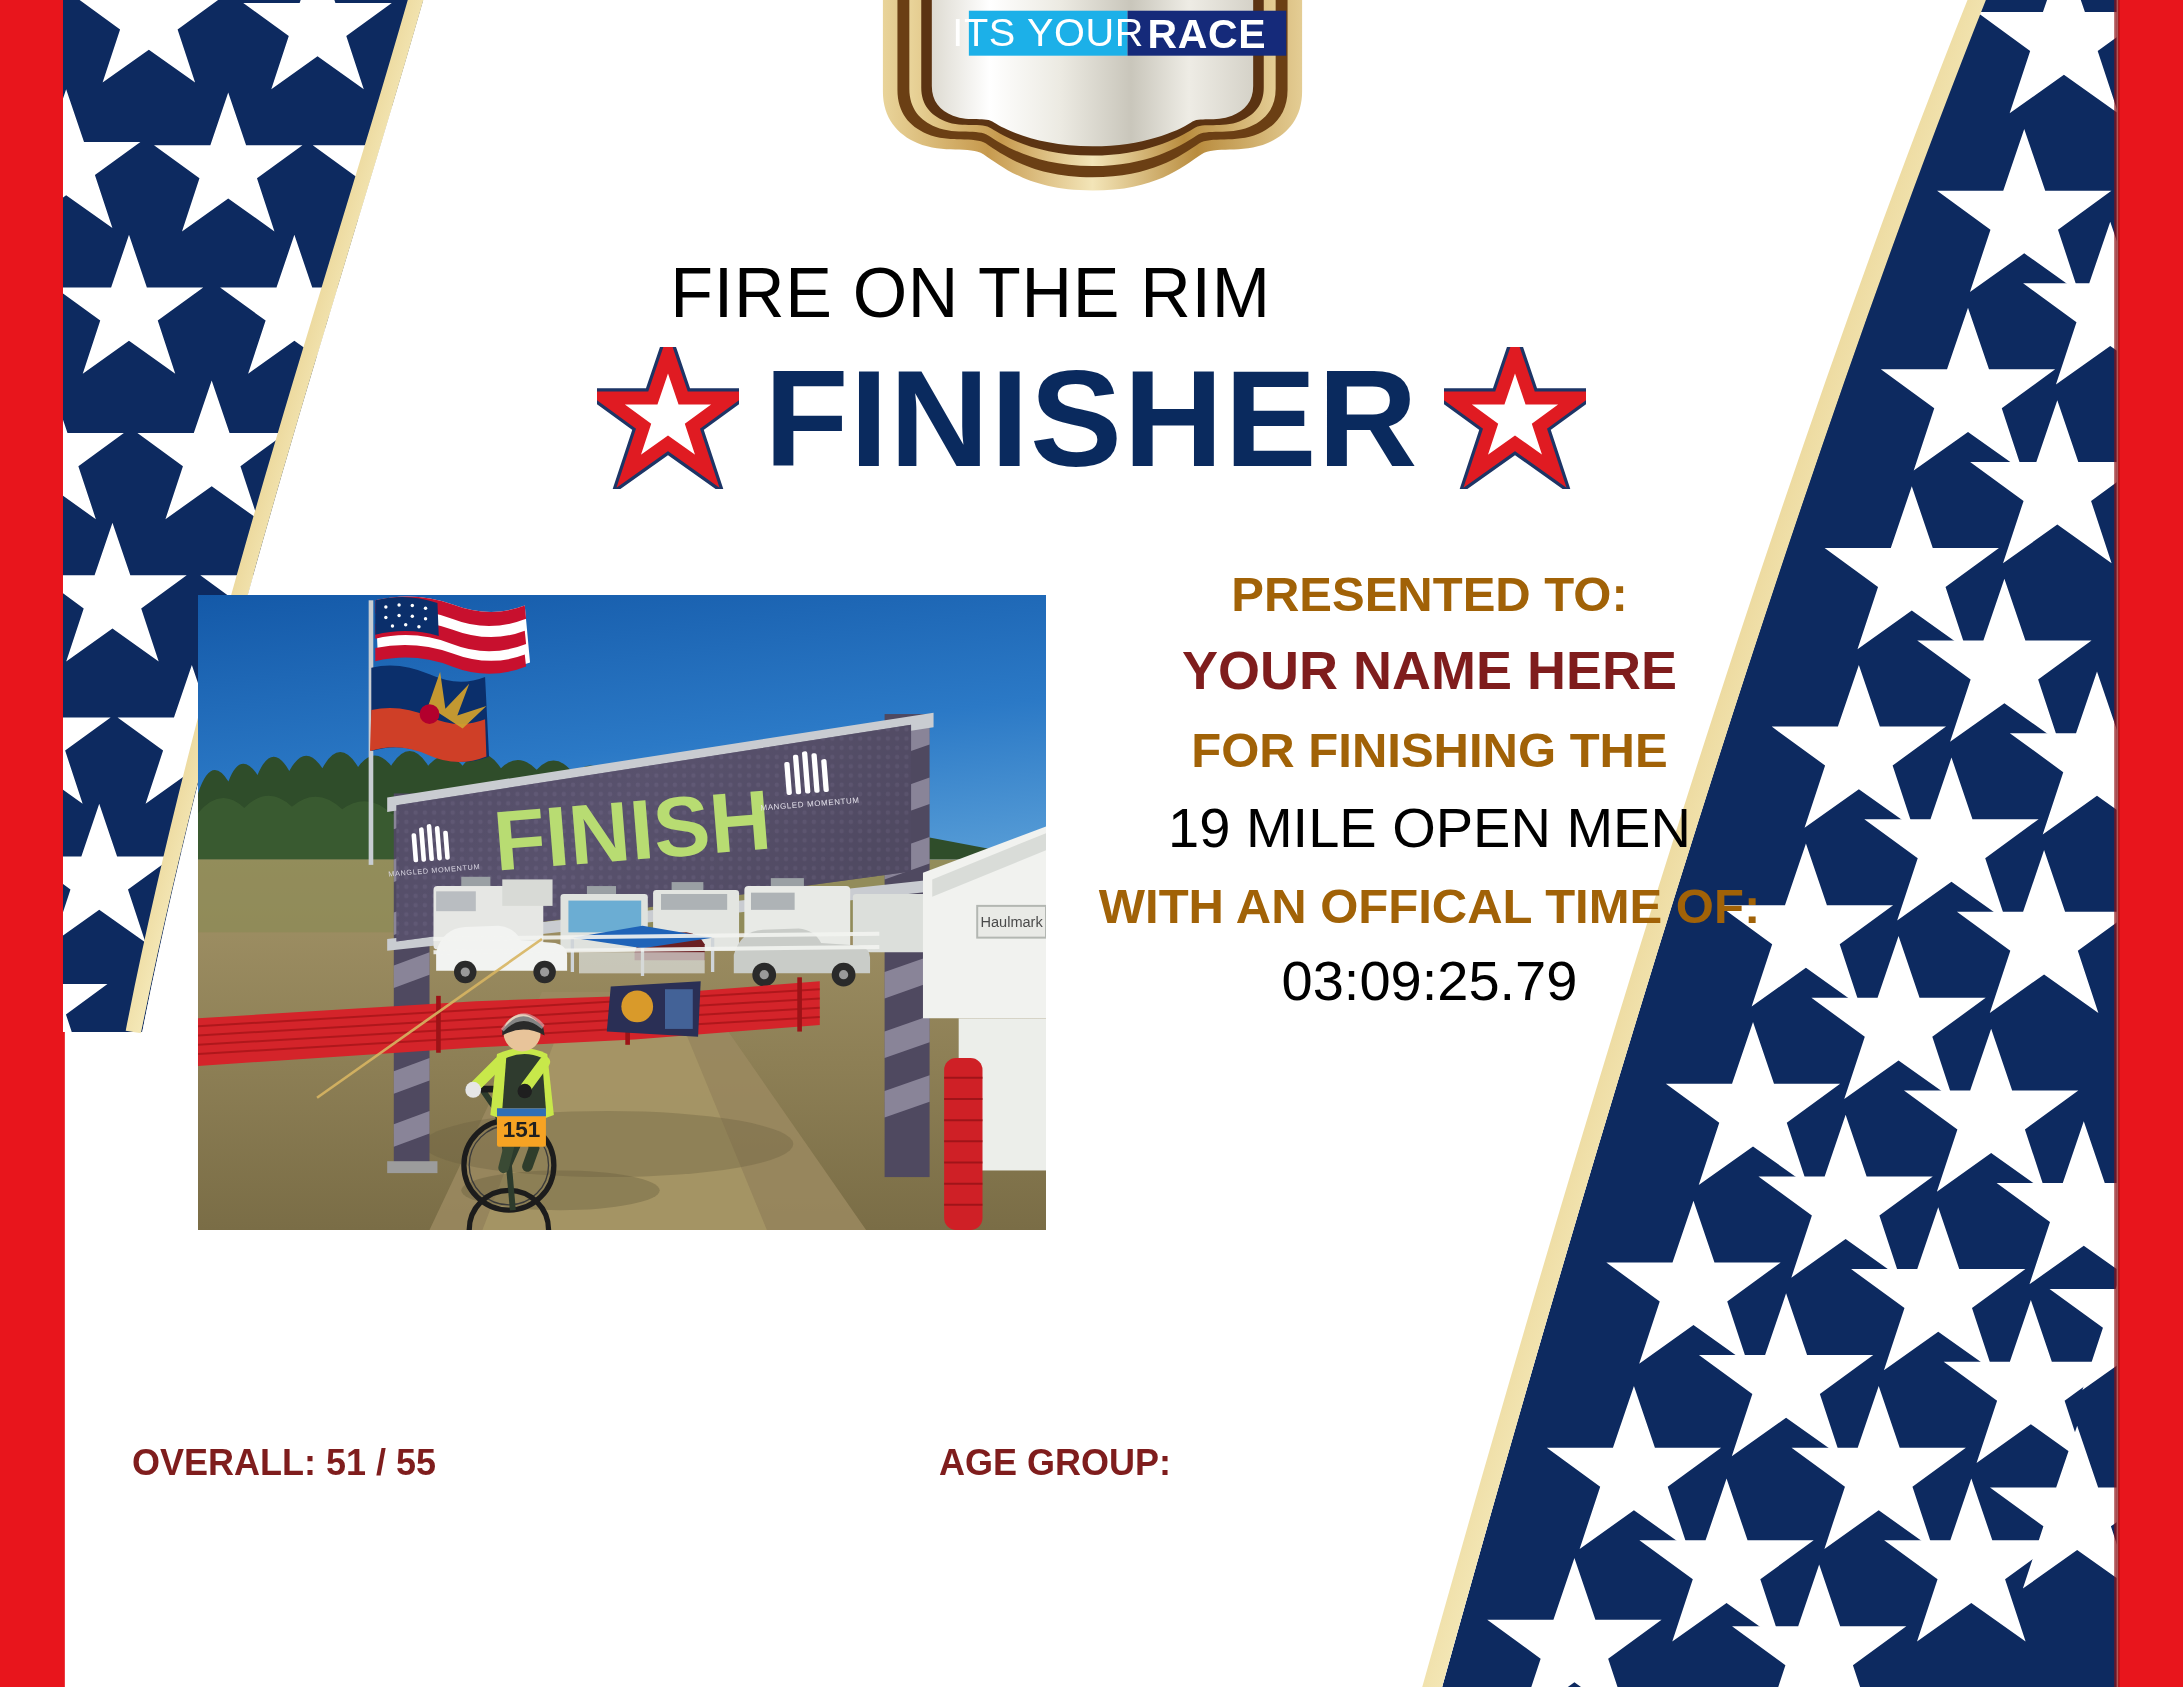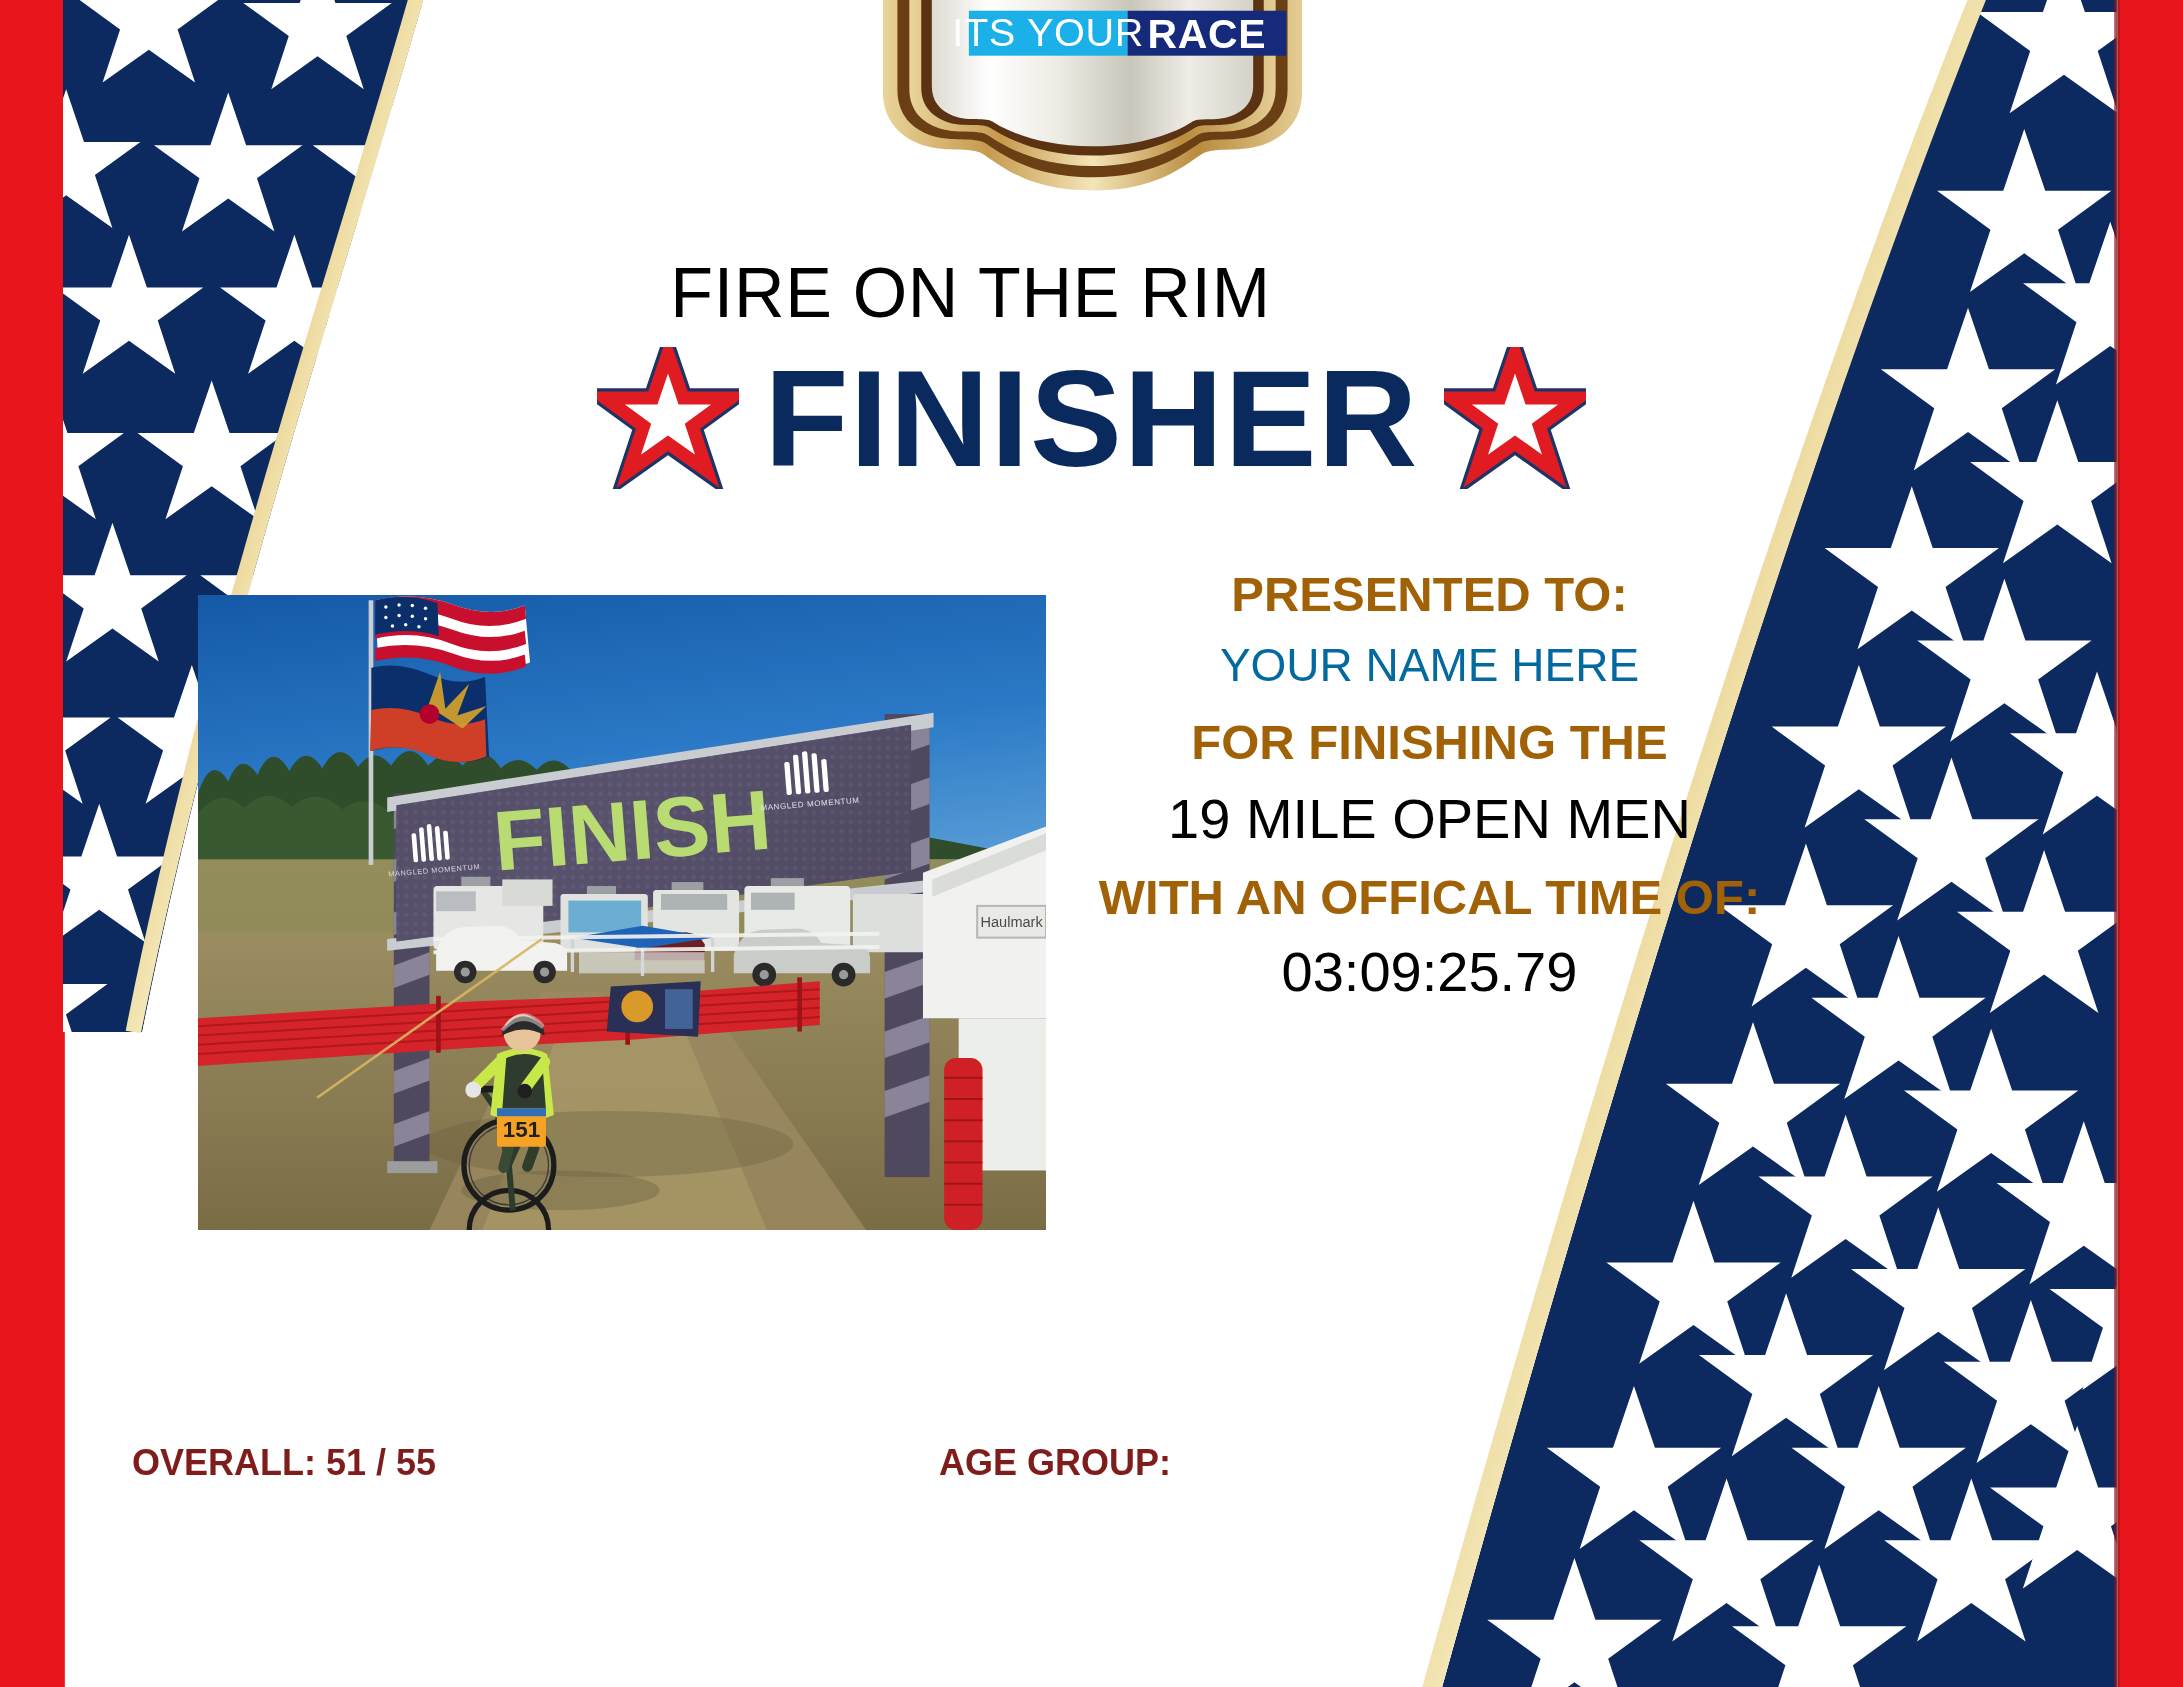--- a/index.html
+++ b/index.html
@@ -97,23 +97,23 @@
   }
   .lbl-red {
     color: #a16207;
     font-size: 49px;
     font-weight: 600;
     line-height: 1.04;
     letter-spacing: 0px;
     white-space: nowrap;
   }
   .val-black-bold {
-    color: #0369a1;
-    font-size: 46px;
-    font-weight: 400;
+    color: #7f1d1d;
+    font-size: 54px;
+    font-weight: 700;
     line-height: 1.04;
     white-space: nowrap;
   }
   .val-black {
     color: #000000;
     font-size: 56px;
     font-weight: 400;
     line-height: 1.04;
     white-space: nowrap;
   }

